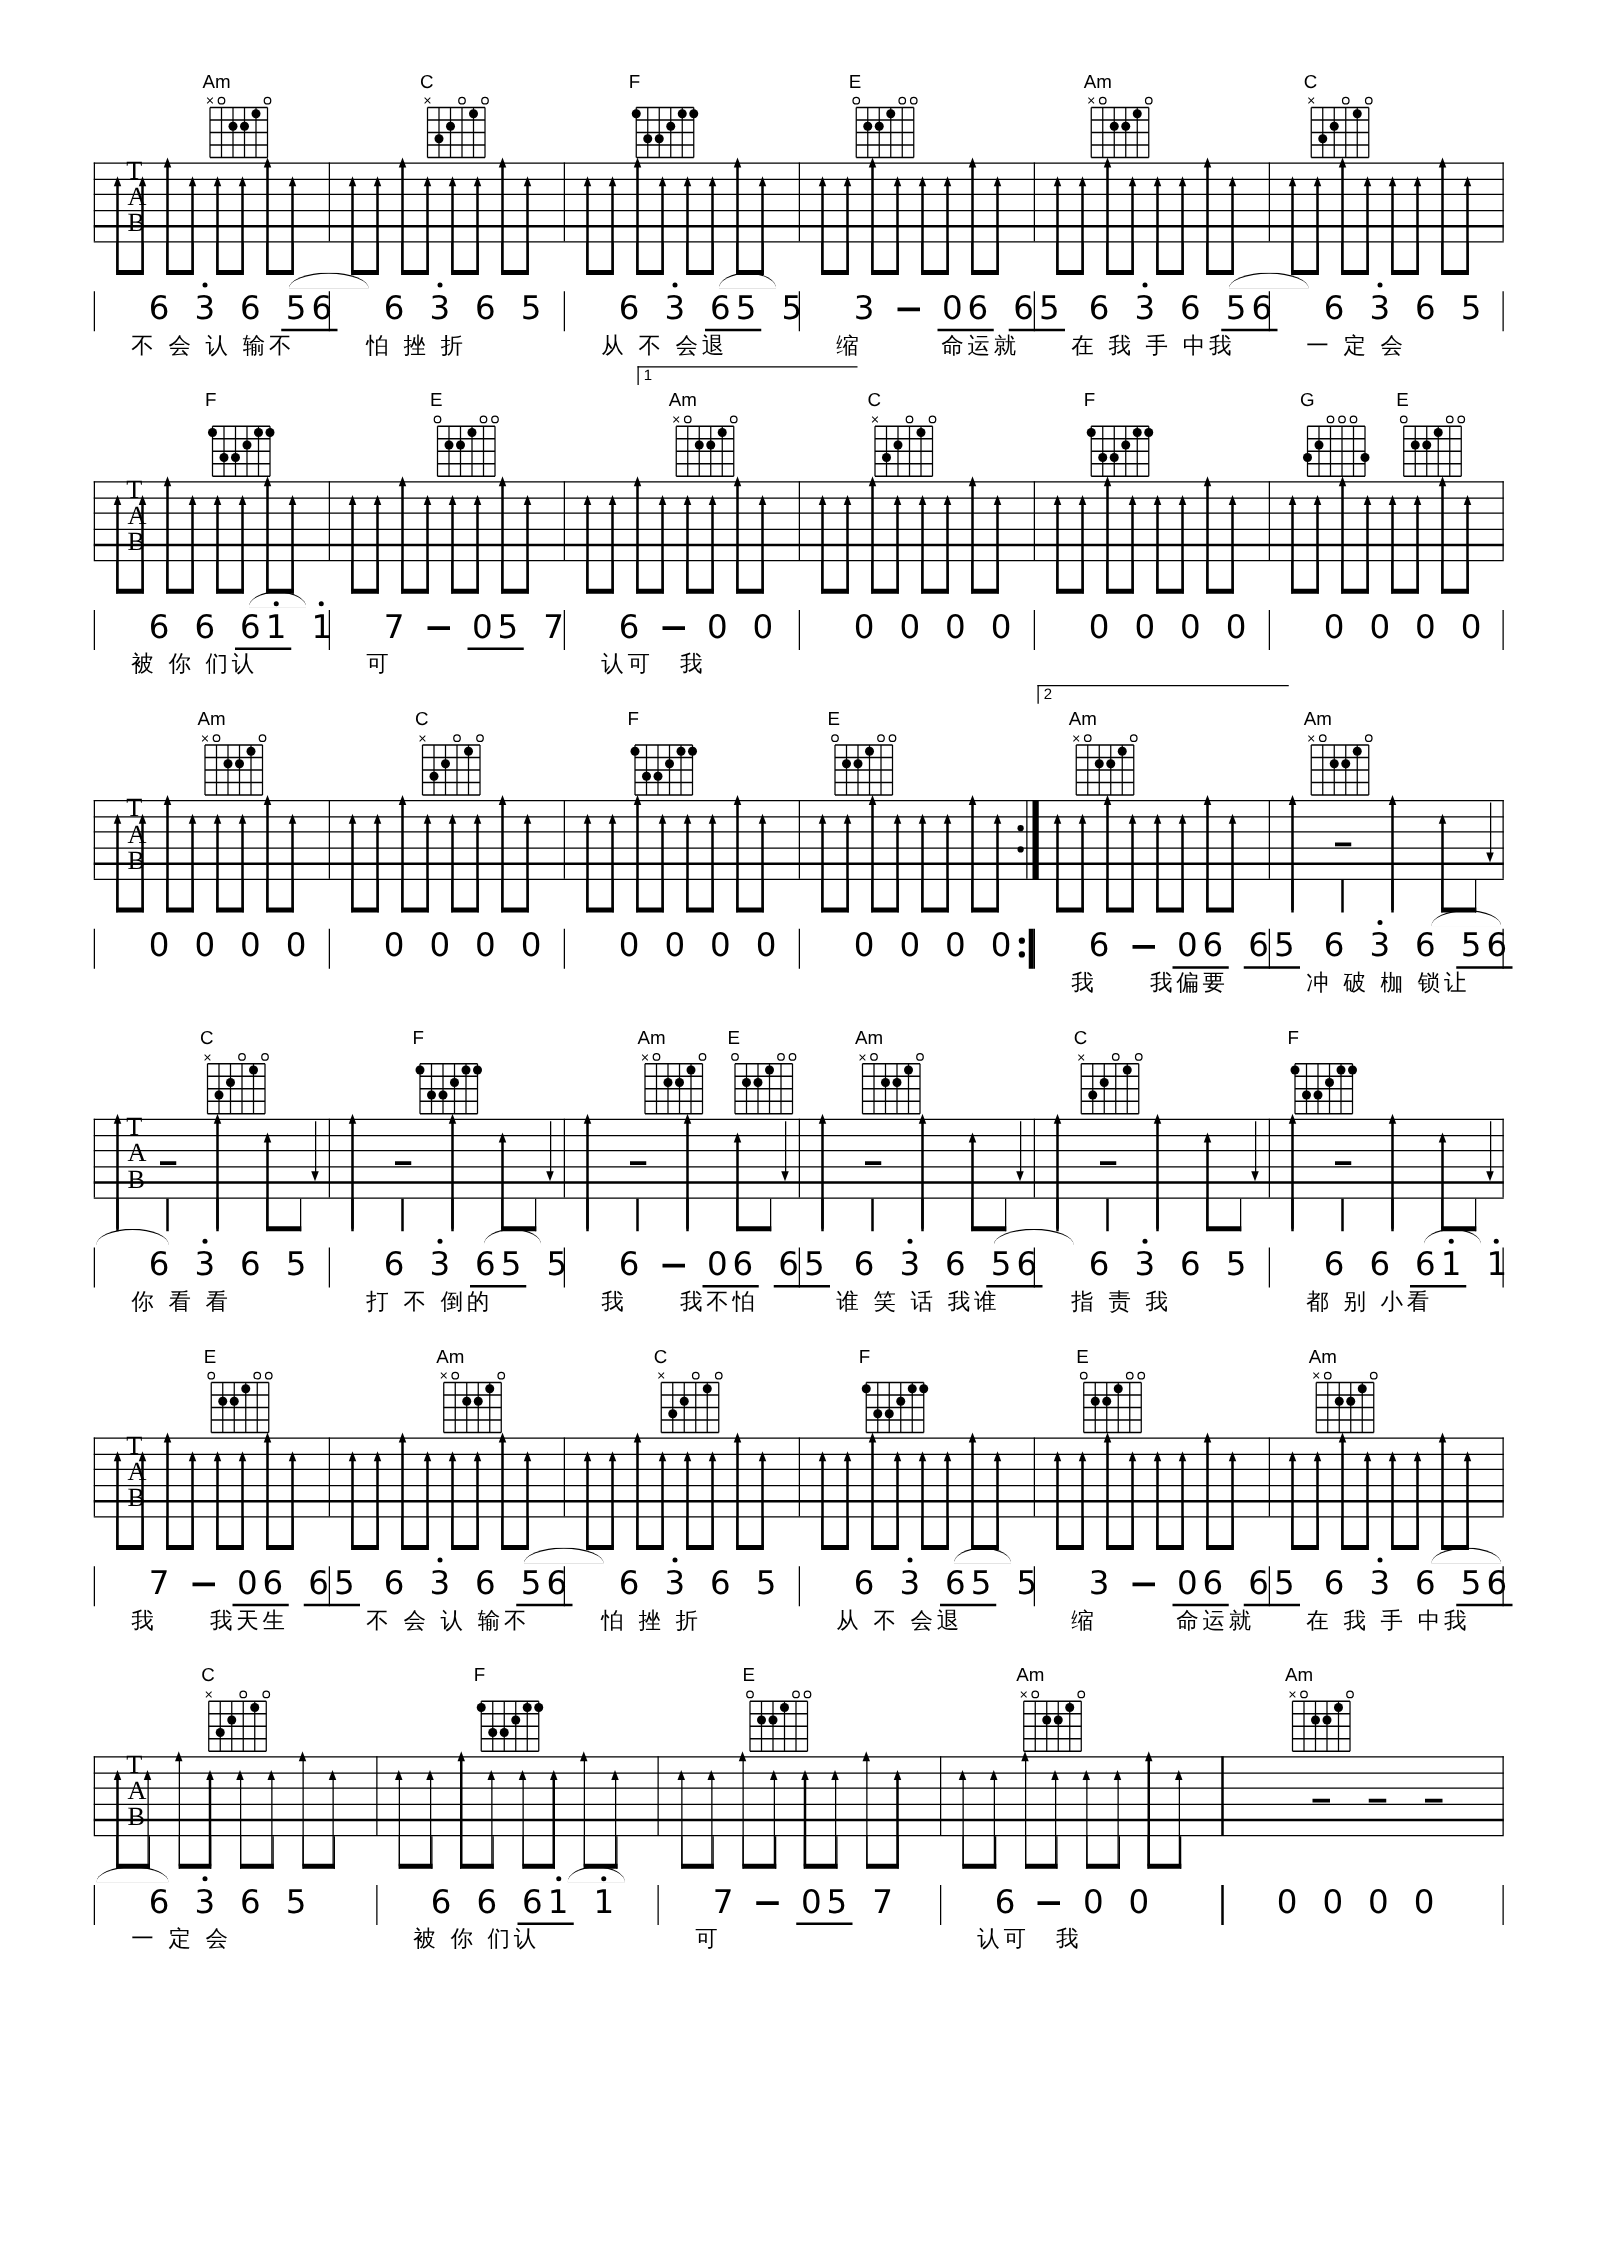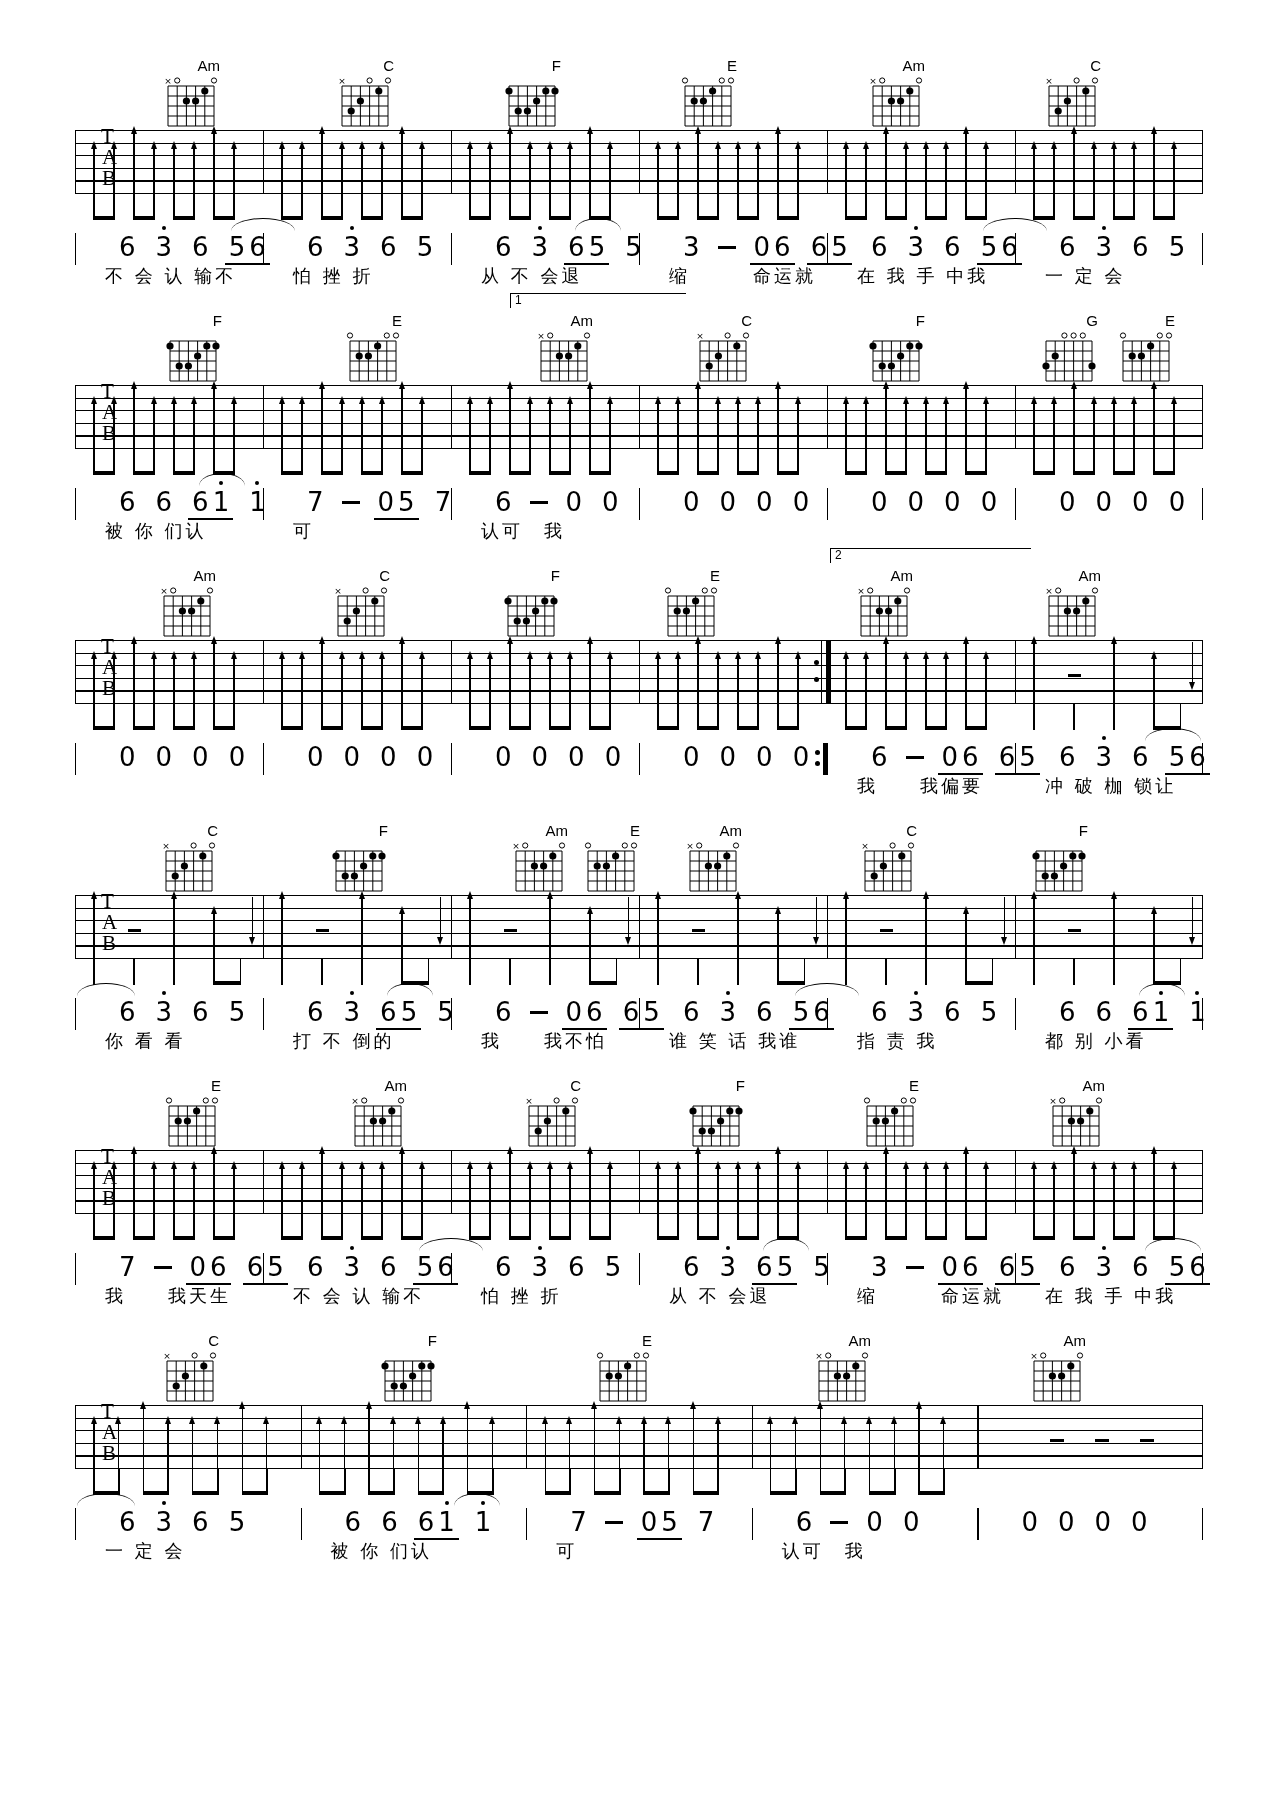--- a/index.html
+++ b/index.html
@@ -1,20 +1,20 @@
 <!DOCTYPE html>
 <html><head>
 <meta charset="utf-8">
 <style>
   html,body{margin:0;padding:0;background:#e8e8e8;}
   .sheet{position:relative;width:1280px;height:1811px;background:#ffffff;margin:0 auto;overflow:hidden;
          font-family:"DejaVu Sans",sans-serif;color:#000;}
   .system{position:absolute;left:0;width:1280px;height:232px;}
   
-  .chord{position:absolute;top:0;width:58px;text-align:right;}
+  .chord{position:absolute;top:0;width:58px;text-align:left;}
   .chord-name{font-family:"Liberation Sans",sans-serif;font-size:15px;line-height:15px;height:15px;}
   .chord svg{display:block;margin:1px auto 0;}
   
   .volta{position:absolute;top:-20px;height:14px;border-top:1.4px solid #000;border-left:1.4px solid #000;}
   .volta-label{font-family:"Liberation Sans",sans-serif;font-size:12px;padding-left:4px;line-height:13px;}
   
   .staff{position:absolute;top:72px;left:75px;width:1128px;height:100px;}
   .sline{position:absolute;left:0;width:1128px;height:1.2px;background:#000;}
   .bar{position:absolute;top:0;width:1.3px;height:63px;background:#000;}
   .thickbar{position:absolute;top:0;width:4.5px;height:64px;background:#000;}

